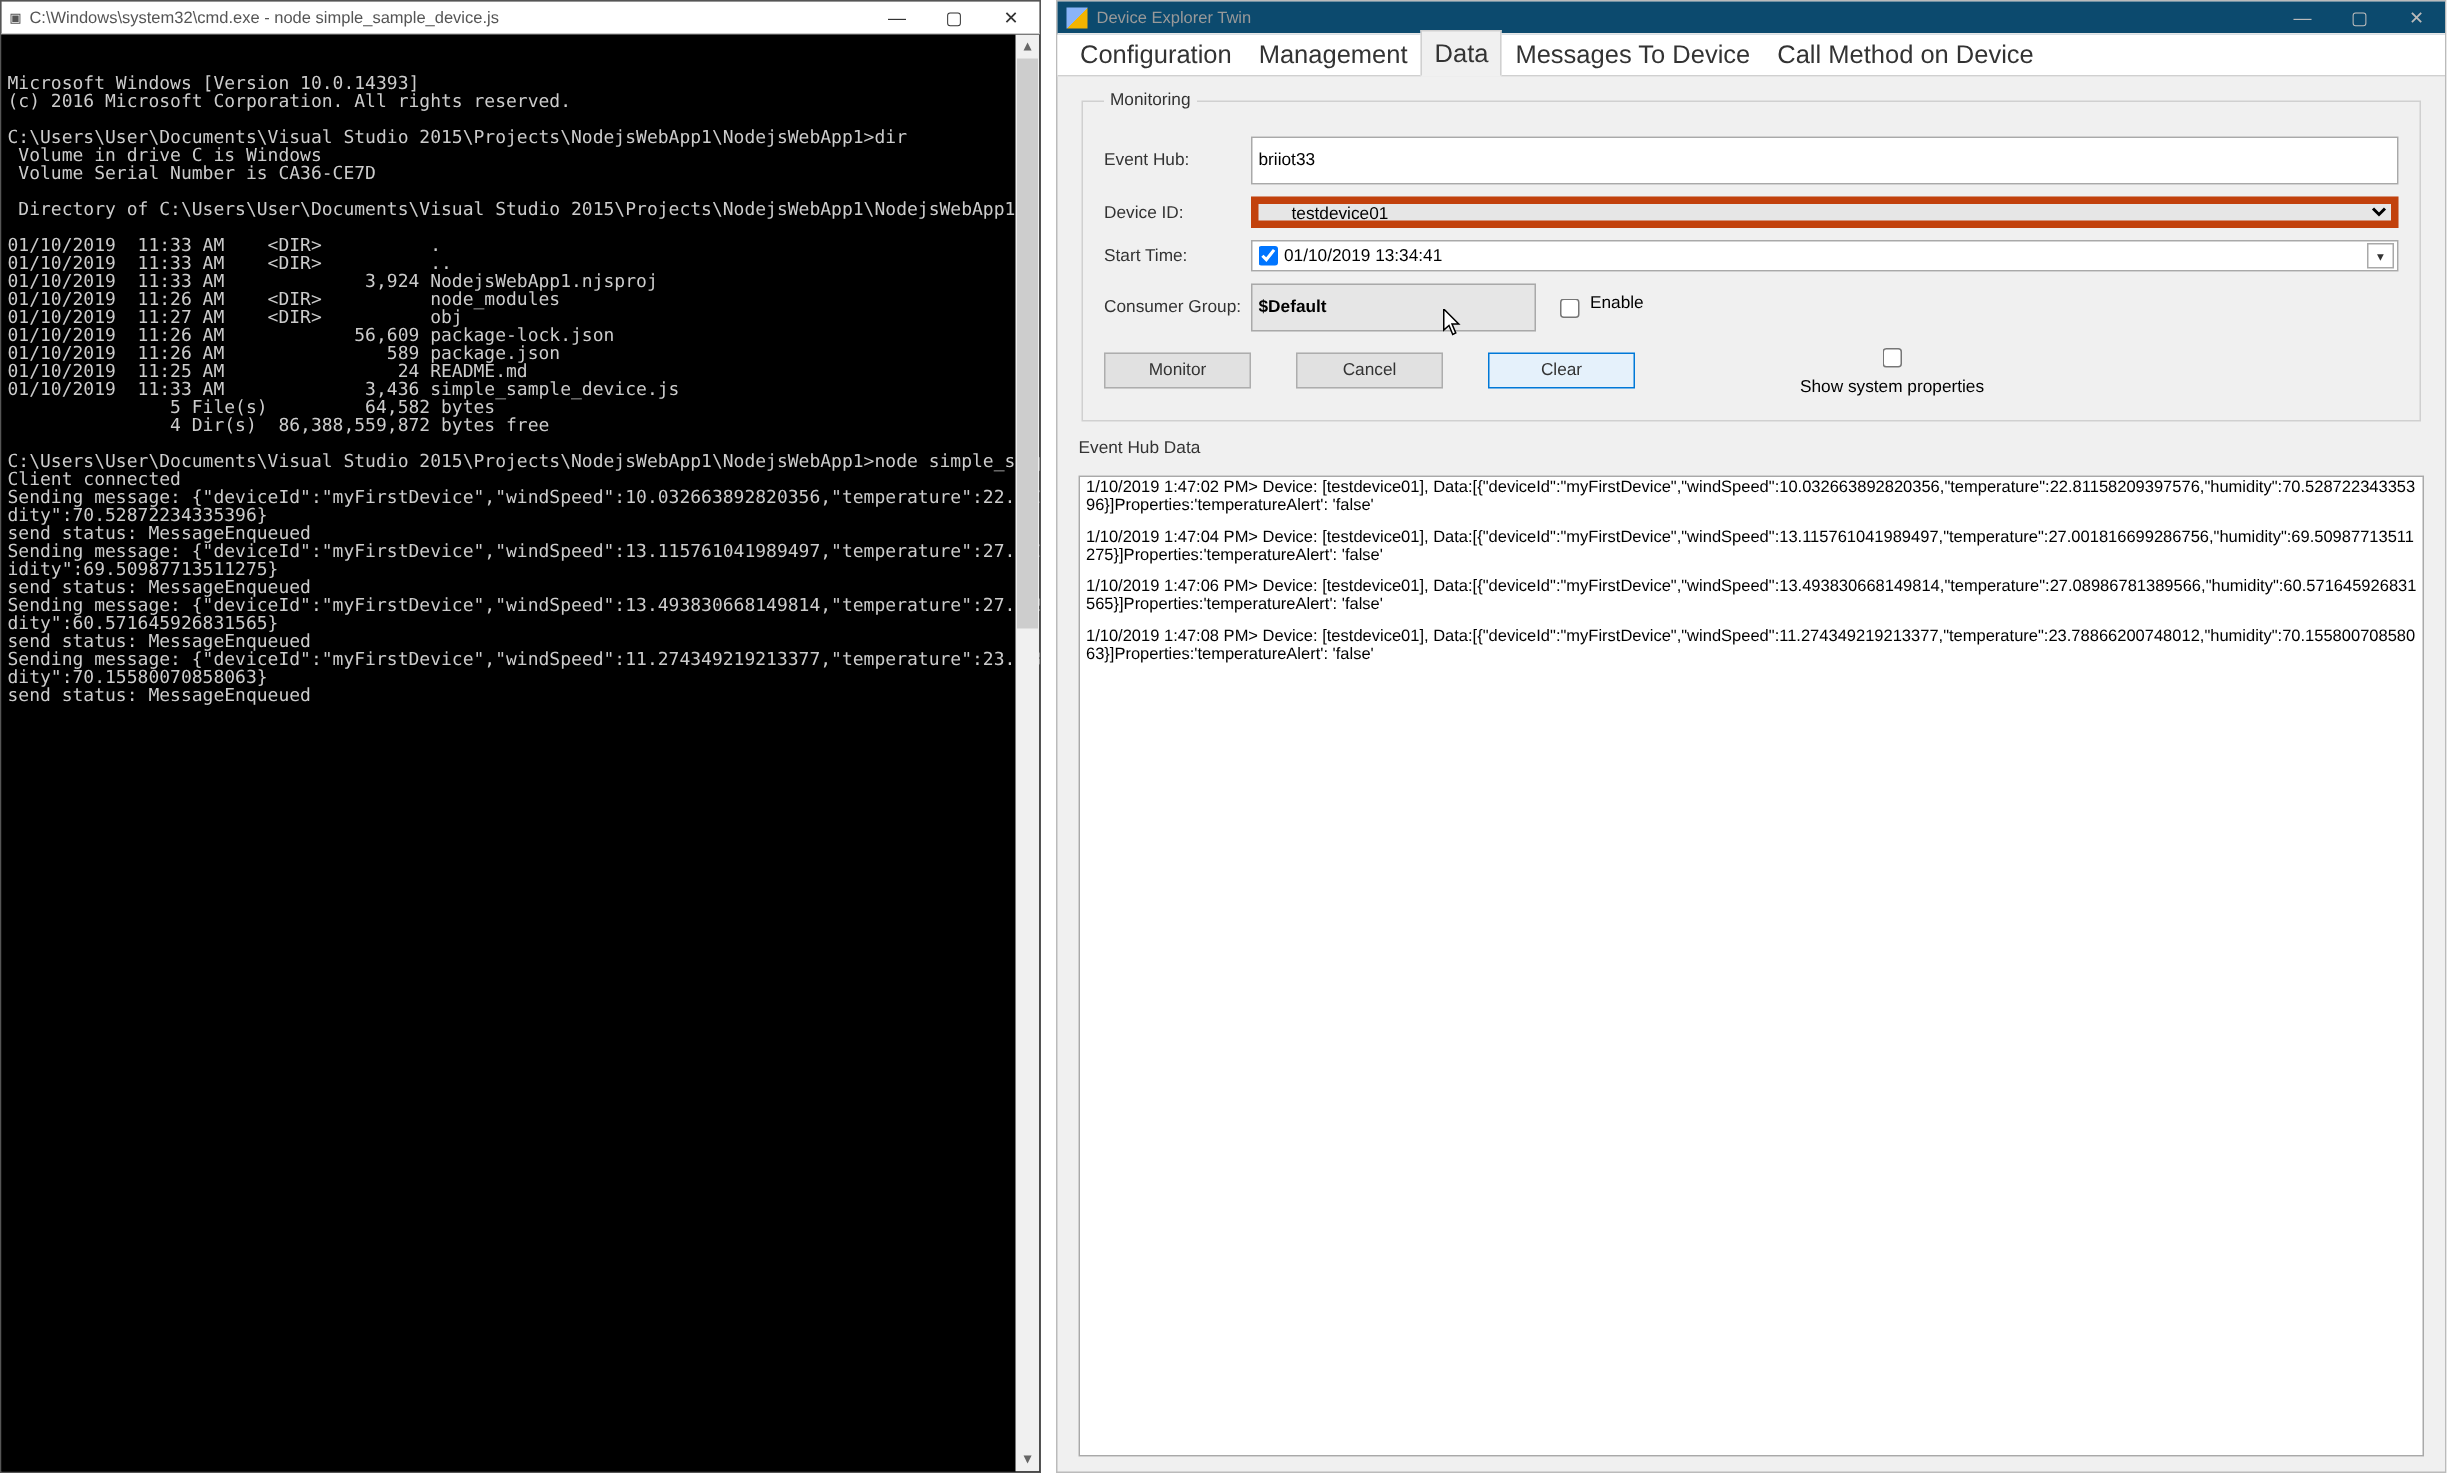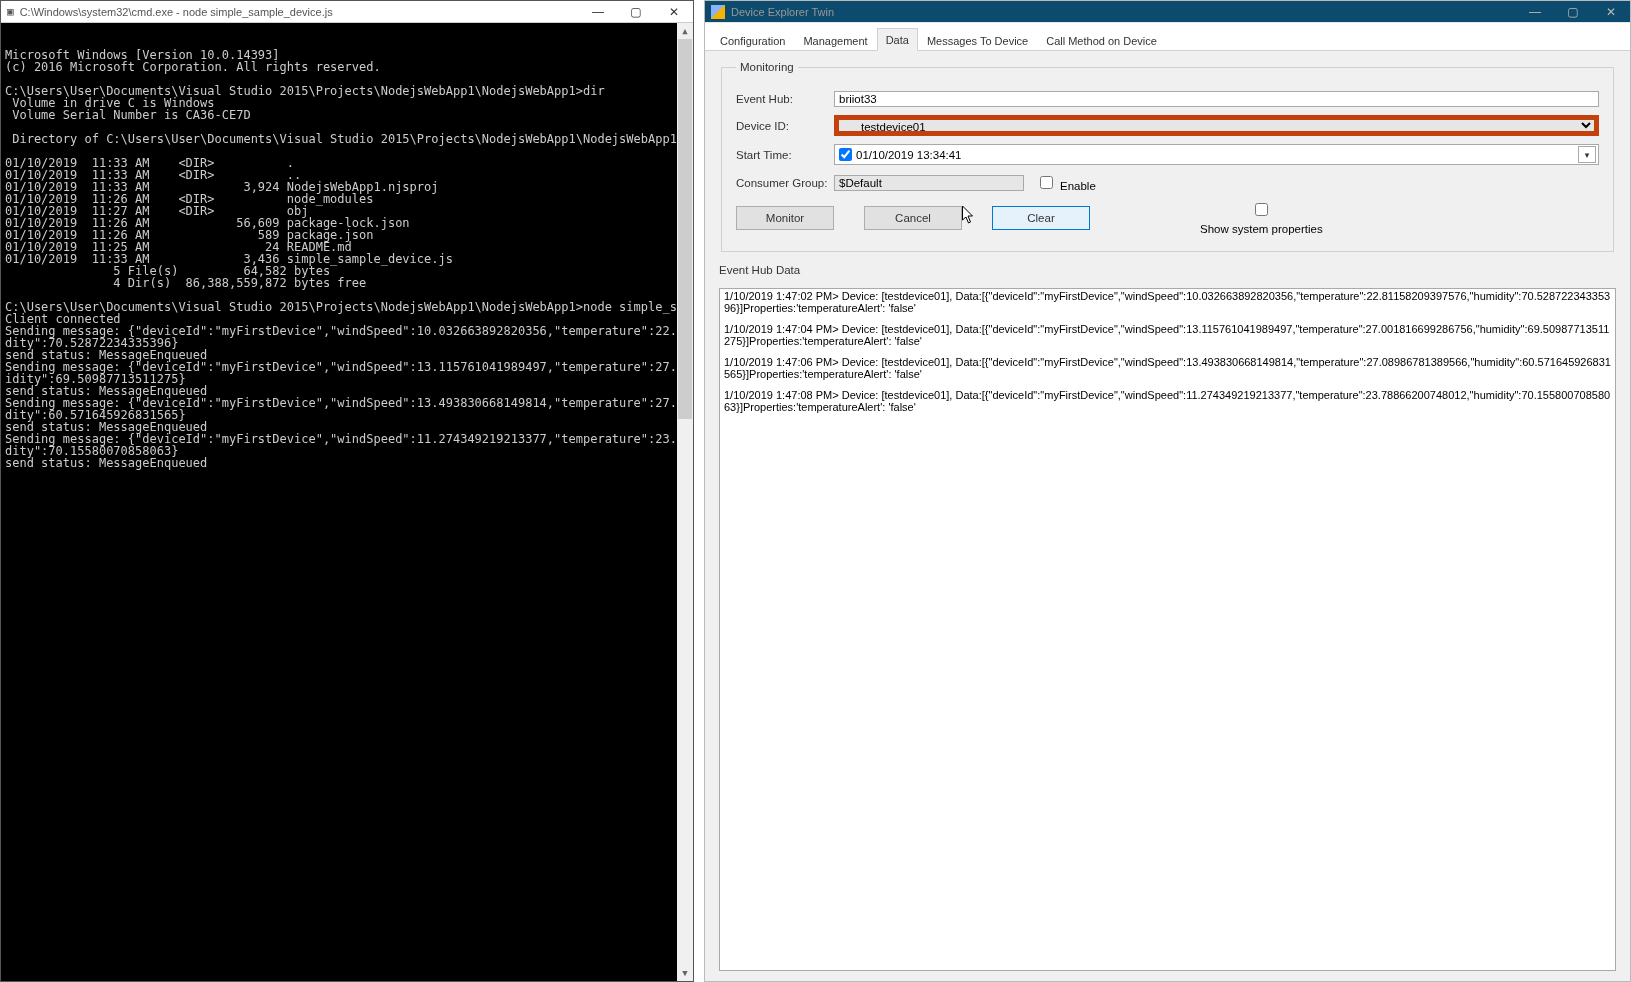--- a/index.html
+++ b/index.html
@@ -112,21 +112,21 @@
     .tabs {
       display: flex;
       align-items: flex-end;
       height: 28px;
       background: #fff;
       padding-left: 6px;
       border-bottom: 1px solid #d0d0d0;
     }
     .tab {
       padding: 5px 8px 4px;
-      font-size: 11px;
+      font-size: 17px;
       color: #333;
       border: 1px solid transparent;
       border-bottom: none;
       margin-right: 0;
       position: relative;
       bottom: -1px;
       cursor: default;
     }
     .tab.active {
       background: #f0f0f0;
@@ -158,21 +158,21 @@
       align-items: center;
       margin: 8px 0;
       gap: 4px;
     }
     .row label {
       width: 94px;
       font-size: 11.5px;
       color: #333;
     }
     .row input[type=text] {
-      height: 16px;
+      height: 32px;
       border: 1px solid #a9a9a9;
       background: #fff;
       padding: 0 4px;
       font-size: 11.5px;
     }
     .row input[readonly].wide { flex: 1; background: #fff; }
     .row select.wide {
       flex: 1; height: 21px;
       border: 5px solid #c2410c;
       background: #e6e6e6;
@@ -193,23 +193,24 @@
     .dtpicker .spacer { flex: 1; }
     .dtpicker .calbtn {
       width: 18px; height: 17px;
       border: 1px solid #a9a9a9;
       display: flex; align-items: center; justify-content: center;
       font-size: 9px; color: #333;
     }
     .cg-input {
       width: 190px;
       background: #e6e6e6 !important;
+      font-weight: bold;
     }
     .enable-wrap {
-      display: flex; align-items: flex-end; gap: 4px;
+      display: flex; align-items: flex-start; gap: 4px;
       margin-left: 8px;
       font-size: 11.5px;
     }
     .btnrow {
       display: flex;
       gap: 30px;
       align-items: center;
       margin-top: 8px;
     }
     .btn {

